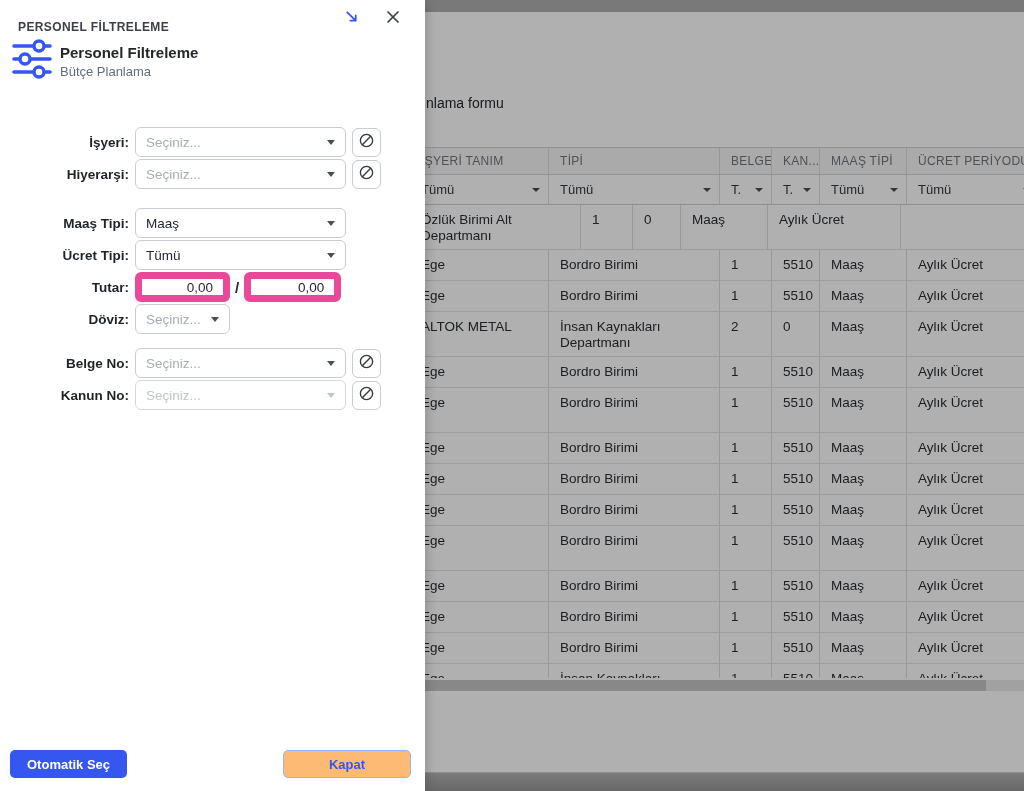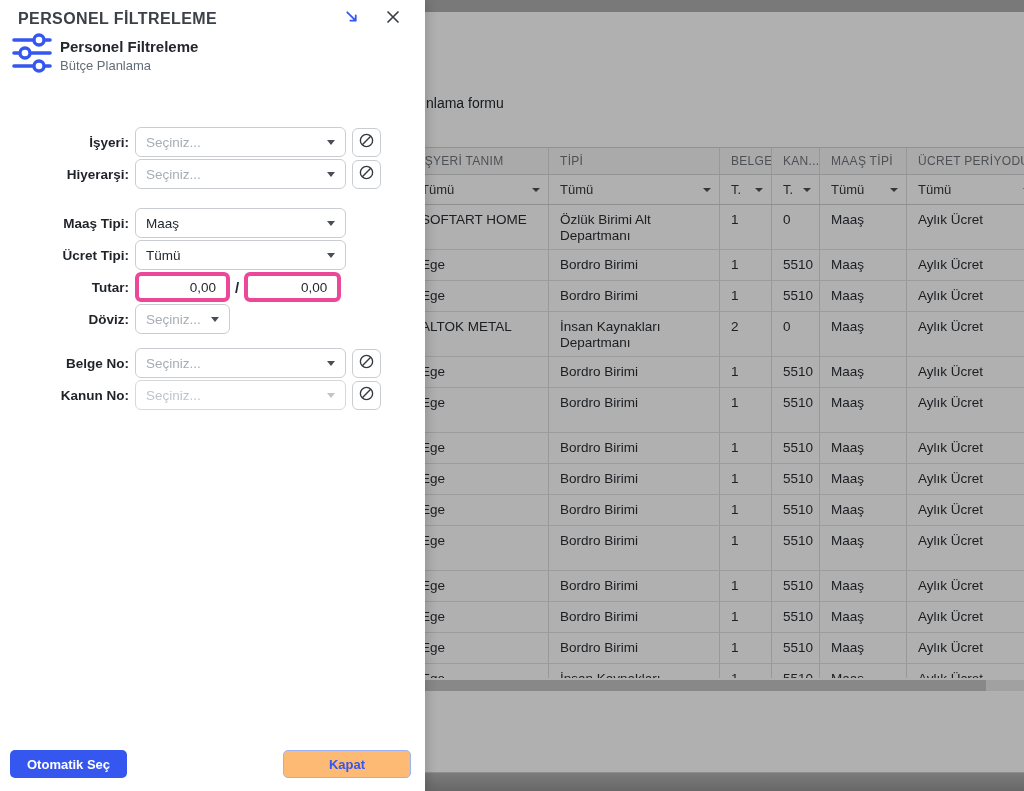--- a/index.html
+++ b/index.html
@@ -35,28 +35,28 @@
   .hscrollbar { position:absolute; left:410px; top:680px; width:614px; height:11px; background:#e9e9e9; }
   .hscroll-thumb { position:absolute; left:0; top:0; height:11px; width:576px; background:#c6c6c6; }
   .bottom-band { position:absolute; left:0; top:772px; width:100%; height:19px;
                  background:linear-gradient(#b3b3b3, #969696); border-top:1px solid #cdcdcd; }
 
   .overlay { position:absolute; inset:0; background:rgba(0,0,0,0.31); z-index:5; }
 
   
   .drawer { position:absolute; left:0; top:0; width:425px; height:791px; background:#fff;
             z-index:10; box-shadow:2px 0 10px rgba(0,0,0,0.18); }
-  .drawer-title { position:absolute; left:18px; top:10px; font-size:16px; font-weight:600;
+  .drawer-title { position:absolute; left:18px; top:20px; font-size:12px; font-weight:600;
                   color:#3c4149; letter-spacing:.4px; }
   .icon-btn { position:absolute; top:7px; width:22px; height:22px; display:flex;
               align-items:center; justify-content:center; cursor:pointer; background:none; border:none; }
   .expand-btn { left:340px; }
   .close-btn { left:382px; }
 
-  .brand { position:absolute; left:10px; top:32px; display:flex; align-items:center;justify-content:center; }
+  .brand { position:absolute; left:10px; top:38px; display:flex; align-items:center;justify-content:center; }
   .brand-text { margin-left:6px; }
   .brand-title { font-size:15px; font-weight:700; color:#23272c; }
   .brand-sub { font-size:13px; color:#636d76; margin-top:3px; }
 
   .form { position:absolute; left:0; top:127px; width:425px; }
   .frow { display:flex; align-items:center; margin-bottom:2px; }
   .frow.gap-md { margin-top:19px; }
   .frow.gap-sm { margin-top:14px; }
   .flabel { width:135px; text-align:right; padding-right:6px; font-size:13.5px;
             font-weight:700; color:#1f2328; white-space:nowrap; }
@@ -66,21 +66,21 @@
   .select .caret { position:absolute; right:10px; }
   .select.narrow { width:95px; }
   .placeholder { font-size:13.5px; color:#a7adb3; }
   .value { font-size:13.5px; color:#24292e; }
   .select.disabled { border-color:#d6d9dc; cursor:default; }
   .select.disabled .placeholder { color:#bfc5ca; }
   .select.disabled .caret { border-top-color:#bfc5ca; }
   .ban-btn { width:29px; height:29px; border:1px solid #c9cdd1; border-radius:6px;
              background:#fff; margin-left:6px; display:flex; align-items:center;
              justify-content:center; cursor:pointer; }
-  .num-input { height:30px; border:4px solid #ec4899; border-radius:6px; font-size:13.5px;
+  .num-input { height:30px; border:7px solid #ec4899; border-radius:6px; font-size:13.5px;
                color:#24292e; text-align:right; padding:0 10px;
                font-family:"Liberation Sans", sans-serif; }
   .num-input.first { width:95px; }
   .num-input.second { width:97px; }
   .slash { font-size:15px; font-weight:700; color:#24292e; margin:0 5px; }
 
   .drawer-footer { position:absolute; left:0; bottom:0; width:425px; height:41px; }
   .btn-primary { position:absolute; left:10px; bottom:13px; height:28px; padding:0 17px;
                  background:var(--accent,#3656f0); color:#fff; font-size:13px; font-weight:700;
                  border:none; border-radius:5px; cursor:pointer;
@@ -125,21 +125,20 @@
         <div class="tcell fcell" style="width: 87px;">
           <div class="">Tümü</div>
           <div class="caret sm"></div>
         </div>
         <div class="tcell fcell" style="width: 133px;">
           <div class="">Tümü</div>
           <div class="caret sm"></div>
         </div>
       </div>
       <div class="trow tdata tall">
-        <div class="tcell dcell" style="width: 139px;">SOFTART HOME</div>
         <div class="tcell dcell" style="width: 171px;">Özlük Birimi Alt Departmanı</div>
         <div class="tcell dcell" style="width: 52px;">1</div>
         <div class="tcell dcell" style="width: 48px;">0</div>
         <div class="tcell dcell" style="width: 87px;">Maaş</div>
         <div class="tcell dcell" style="width: 133px;">Aylık Ücret</div>
       </div>
       <div class="trow tdata">
         <div class="tcell dcell" style="width: 139px;">Ege</div>
         <div class="tcell dcell" style="width: 171px;">Bordro Birimi</div>
         <div class="tcell dcell" style="width: 52px;">1</div>

